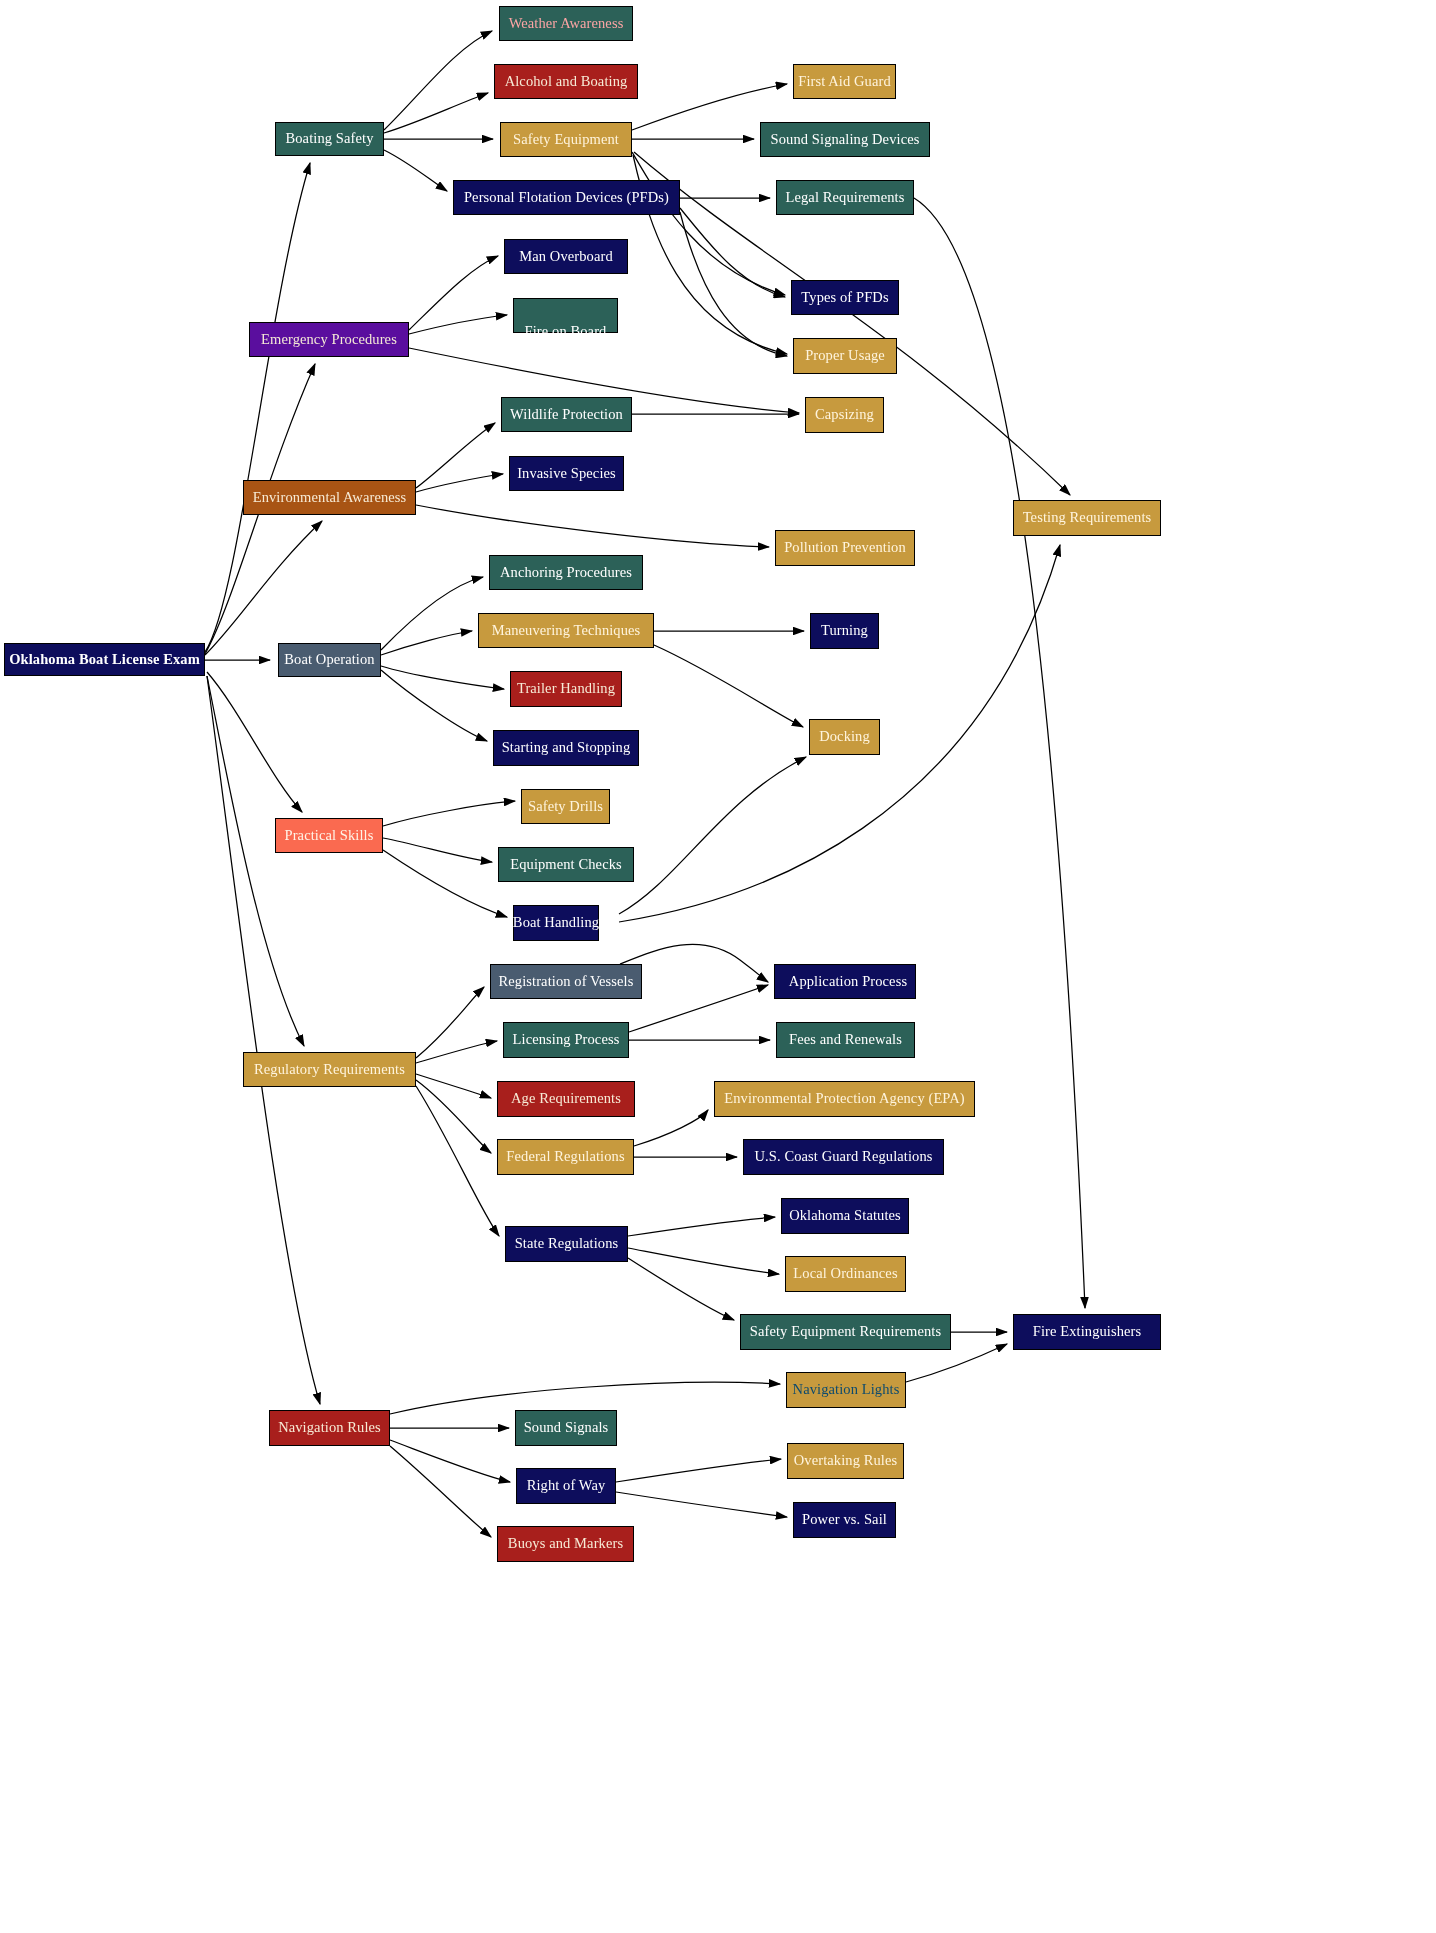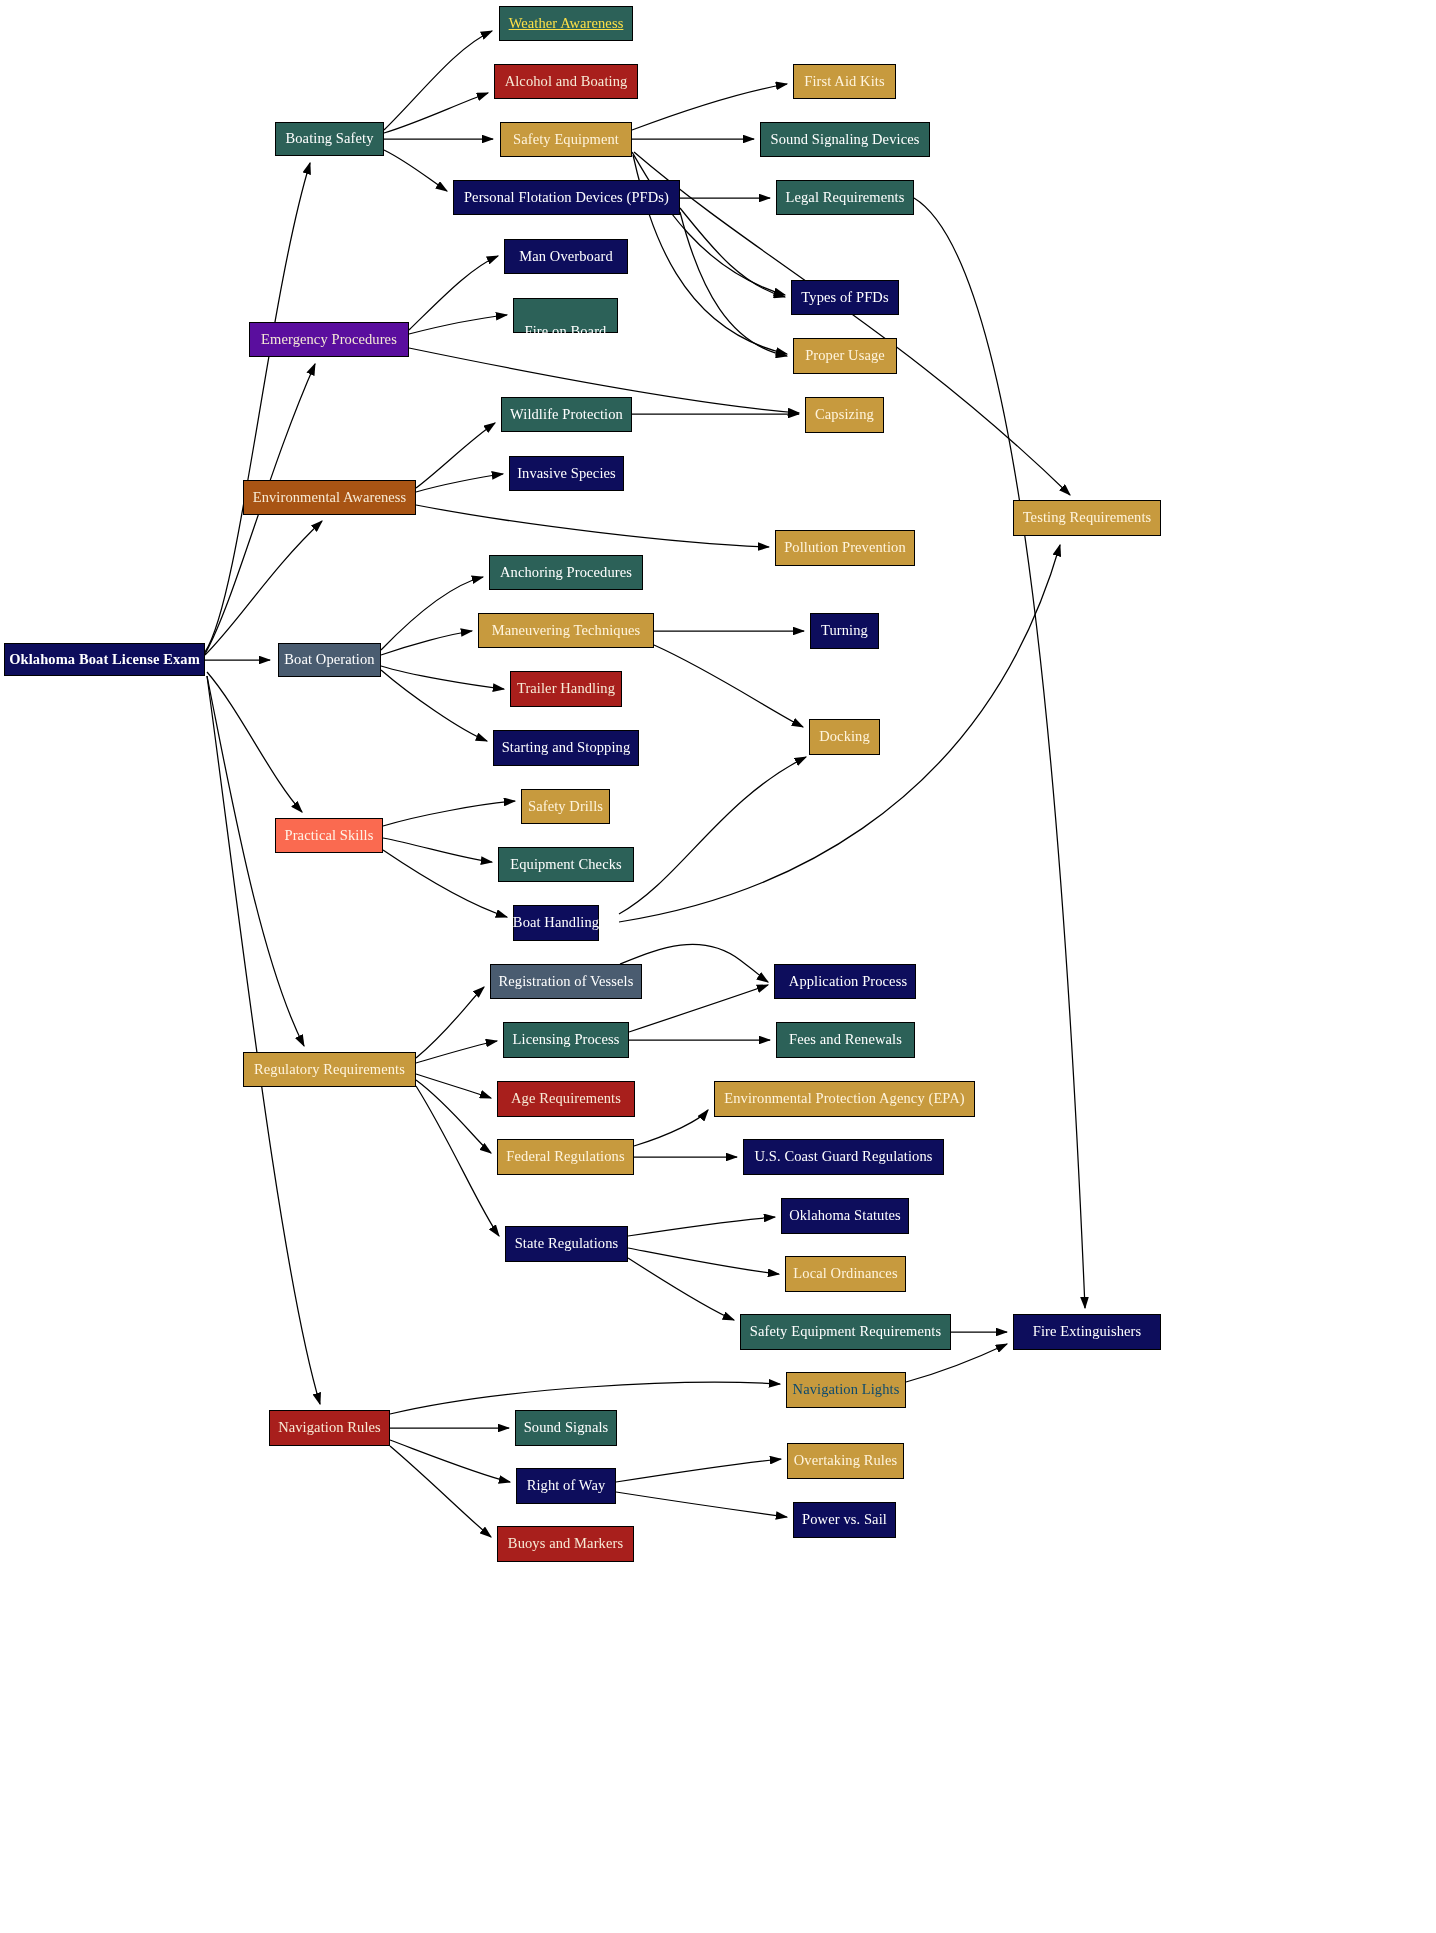--- a/index.html
+++ b/index.html
@@ -120,33 +120,33 @@
   </svg>
 
   <div id="nodes-layer">
       <div class="node" style="left: 4px; top: 643px; width: 201px; height: 33px; background: rgb(13, 13, 92); font-weight: bold;">
         <span class="node-label" style="color: rgb(255, 255, 255);">Oklahoma Boat License Exam</span>
       </div>
       <div class="node" style="left: 275px; top: 122px; width: 109px; height: 34px; background: rgb(44, 97, 88);">
         <span class="node-label" style="color: rgb(255, 255, 255);">Boating Safety</span>
       </div>
       <div class="node" style="left: 499px; top: 6px; width: 134px; height: 35px; background: rgb(44, 97, 88);">
-        <span class="node-label" style="color: #fde047; text-decoration: underline;">Weather Awareness</span>
+        <span class="node-label" style="color: #fca5a5;">Weather Awareness</span>
       </div>
       <div class="node" style="left: 494px; top: 64px; width: 144px; height: 35px; background: rgb(168, 31, 28);">
         <span class="node-label" style="color: rgb(247, 235, 214);">Alcohol and Boating</span>
       </div>
       <div class="node" style="left: 500px; top: 122px; width: 132px; height: 35px; background: rgb(199, 154, 62);">
         <span class="node-label" style="color: rgb(255, 244, 221);">Safety Equipment</span>
       </div>
       <div class="node" style="left: 453px; top: 180px; width: 227px; height: 35px; background: rgb(13, 13, 92);">
         <span class="node-label" style="color: rgb(255, 255, 255);">Personal Flotation Devices (PFDs)</span>
       </div>
       <div class="node" style="left: 793px; top: 64px; width: 103px; height: 35px; background: rgb(199, 154, 62);">
-        <span class="node-label" style="color: rgb(255, 244, 221);">First Aid Kits</span>
+        <span class="node-label" style="color: rgb(255, 244, 221);">First Aid Guard</span>
       </div>
       <div class="node" style="left: 760px; top: 122px; width: 170px; height: 35px; background: rgb(44, 97, 88);">
         <span class="node-label" style="color: rgb(255, 255, 255);">Sound Signaling Devices</span>
       </div>
       <div class="node" style="left: 776px; top: 180px; width: 138px; height: 35px; background: rgb(44, 97, 88);">
         <span class="node-label" style="color: rgb(255, 255, 255);">Legal Requirements</span>
       </div>
       <div class="node" style="left: 791px; top: 280px; width: 108px; height: 35px; background: rgb(13, 13, 92);">
         <span class="node-label" style="color: rgb(255, 255, 255);">Types of PFDs</span>
       </div>

